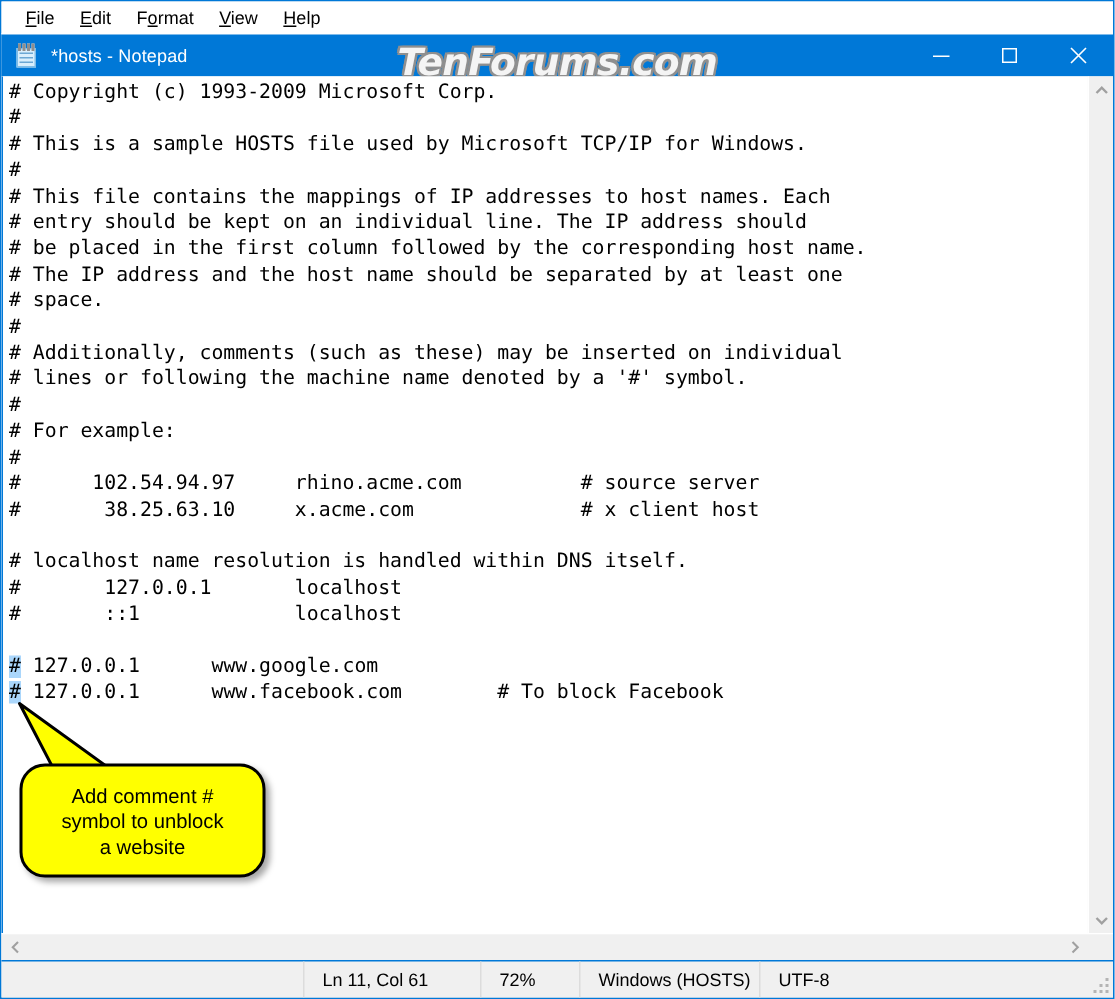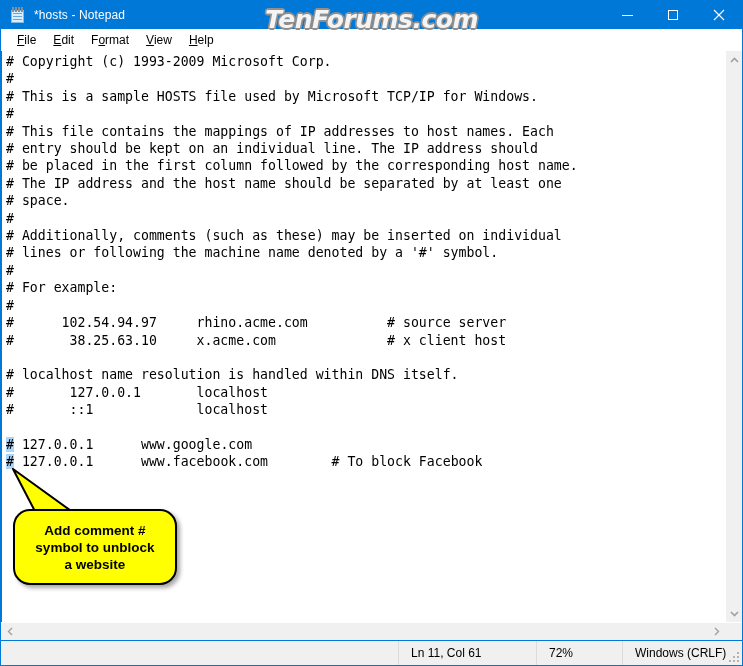--- a/index.html
+++ b/index.html
@@ -190,21 +190,20 @@
   #statusbar {
     height: 24px;
     background: #f0f0f0;
     border-top: 1px solid #0078d7;
     display: flex;
     align-items: stretch;
     font-size: 12px;
     color: #000000;
     flex: 0 0 auto;
     position: relative;
-    gap: 20px;
   }
   .status-cell {
     display: flex; align-items: center;
     padding-left: 12px;
     box-sizing: border-box;
     border-left: 1px solid #dcdcdc;
     white-space: nowrap;
   }
   #status-spacer {
     flex: 1 1 auto; border-left: none;
@@ -237,39 +236,47 @@
     background: #ffff00;
     border: 2px solid #000000;
     border-radius: 17px;
     box-shadow: 3px 3px 4px rgba(0,0,0,0.35);
     display: flex;
     align-items: center;
     justify-content: center;
   }
   #callout-text {
     font-family: "Liberation Sans", sans-serif;
-    font-weight: bold;
+    font-weight: normal;
     font-size: 13.5px;
     line-height: 17px;
     color: #000000;
     text-align: center;
     white-space: pre-line;
     padding: 0 4px;
   }
   #callout-tail {
     position: absolute;
     left: -14px; top: -42px;
     width: 110px; height: 60px;
     pointer-events: none;
   }
 </style>
 </head>
 <body>
 
 <div id="window">
+
+  <div id="menubar">
+    <div class="menu-item"><u>F</u>ile</div>
+    <div class="menu-item"><u>E</u>dit</div>
+    <div class="menu-item">F<u>o</u>rmat</div>
+    <div class="menu-item"><u>V</u>iew</div>
+    <div class="menu-item"><u>H</u>elp</div>
+  </div>
 
   <div id="titlebar">
 
     <div id="app-icon">
       <span class="pad-body"></span>
       <span class="pad-lines">
           <i></i>
           <i></i>
           <i></i>
         </span>
@@ -293,28 +300,20 @@
     <div class="winbtn" id="btn-max">
       <span class="glyph"></span>
     </div>
     <div class="winbtn" id="btn-close">
       <svg width="12" height="12" viewBox="0 0 12 12">
         <path d="M1 1 L11 11 M11 1 L1 11" stroke="#ffffff" stroke-width="1.1" fill="none"></path>
       </svg>
     </div>
   </div>
 
-  <div id="menubar">
-    <div class="menu-item"><u>F</u>ile</div>
-    <div class="menu-item"><u>E</u>dit</div>
-    <div class="menu-item">F<u>o</u>rmat</div>
-    <div class="menu-item"><u>V</u>iew</div>
-    <div class="menu-item"><u>H</u>elp</div>
-  </div>
-
   <div id="editor-wrap">
 
     <div id="editor">
       <div id="text"><div># Copyright (c) 1993-2009 Microsoft Corp.</div><div>#</div><div># This is a sample HOSTS file used by Microsoft TCP/IP for Windows.</div><div>#</div><div># This file contains the mappings of IP addresses to host names. Each</div><div># entry should be kept on an individual line. The IP address should</div><div># be placed in the first column followed by the corresponding host name.</div><div># The IP address and the host name should be separated by at least one</div><div># space.</div><div>#</div><div># Additionally, comments (such as these) may be inserted on individual</div><div># lines or following the machine name denoted by a '#' symbol.</div><div>#</div><div># For example:</div><div>#</div><div>#      102.54.94.97     rhino.acme.com          # source server</div><div>#       38.25.63.10     x.acme.com              # x client host</div><div>&nbsp;</div><div># localhost name resolution is handled within DNS itself.</div><div>#       127.0.0.1       localhost</div><div>#       ::1             localhost</div><div>&nbsp;</div><div><span class="sel">#</span> 127.0.0.1      www.google.com</div><div><span class="sel">#</span> 127.0.0.1      www.facebook.com        # To block Facebook</div></div>
     </div>
 
     <div id="vscroll">
       <div class="sb-arrow">
         <svg width="9" height="6" viewBox="0 0 9 6">
           <path d="M1 5 L4.5 1.5 L8 5" stroke="#a0a0a0" stroke-width="1.6" fill="none"></path>
@@ -341,21 +340,22 @@
         </svg>
       </div>
     </div>
     <div id="hscroll-corner"></div>
   </div>
 
   <div id="statusbar">
     <div class="status-cell" id="status-spacer"></div>
     <div class="status-cell" id="status-ln">Ln 11, Col 61</div>
     <div class="status-cell" id="status-zoom">72%</div>
-    <div class="status-cell" id="status-eol">Windows (CRLF)</div>
+    <div class="status-cell" id="status-eol">Windows (HOSTS)</div>
+    <div class="status-cell" id="status-enc">UTF-8</div>
     <div id="grip">
       <i style="right:0;bottom:0"></i>
       <i style="right:4px;bottom:0"></i>
       <i style="right:8px;bottom:0"></i>
       <i style="right:0;bottom:4px"></i>
       <i style="right:4px;bottom:4px"></i>
       <i style="right:0;bottom:8px"></i>
     </div>
   </div>
 

